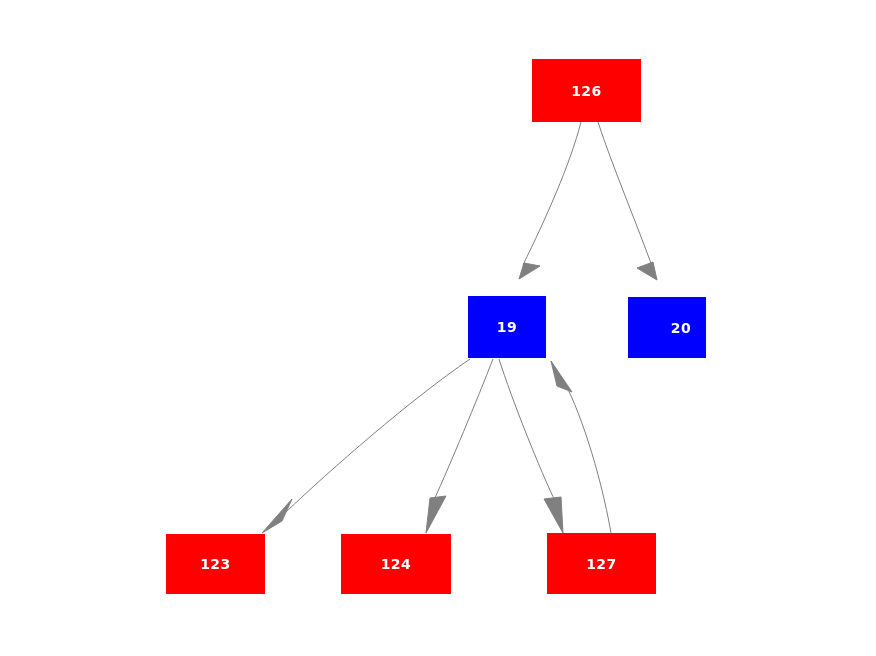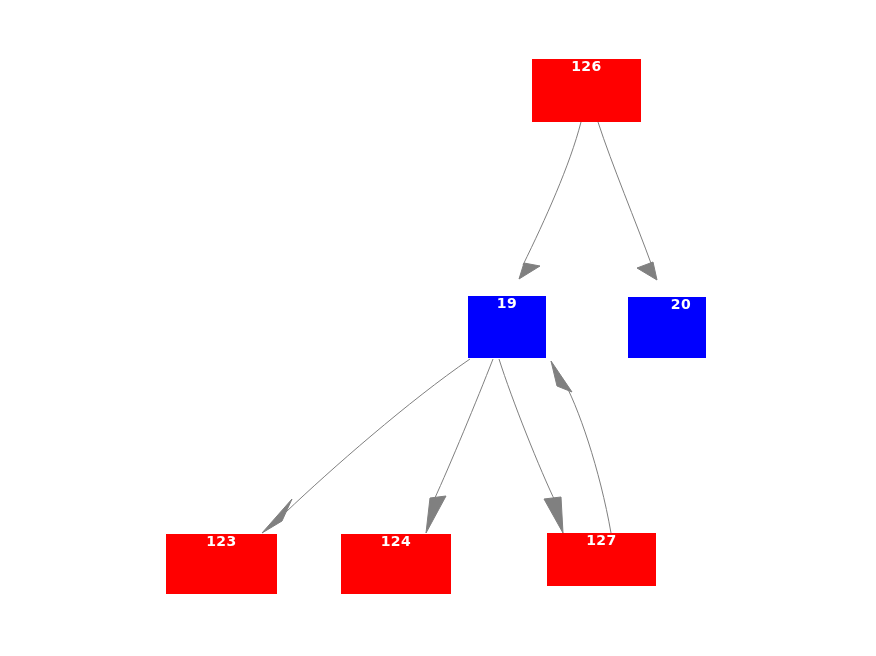--- a/index.html
+++ b/index.html
@@ -34,20 +34,21 @@
   .edge-head {
     fill: #808080;
     stroke: #808080;
     stroke-width: 1;
     stroke-linejoin: miter;
   }
   .node {
     position: absolute;
     box-sizing: border-box;
     display: flex;
+    align-items: center;
     justify-content: center;
     color: #ffffff;
     font-weight: bold;
     font-size: 14px;
     font-family: "DejaVu Sans", "Liberation Sans", sans-serif;
     line-height: 1;
     user-select: none;
   }
   .node-label {
     display: block;
@@ -89,24 +90,24 @@
   <div id="node-layer">
       <div class="node" style="left: 532px; top: 59px; width: 109px; height: 63px; background: rgb(255, 0, 0); color: rgb(255, 255, 255);">
         <span class="node-label">126</span>
       </div>
       <div class="node" style="left: 468px; top: 296px; width: 78px; height: 62px; background: rgb(0, 0, 255); color: rgb(255, 255, 255);">
         <span class="node-label">19</span>
       </div>
       <div class="node" style="left: 628px; top: 297px; width: 78px; height: 61px; background: rgb(0, 0, 255); color: rgb(255, 255, 255); padding-left: 28px;">
         <span class="node-label">20</span>
       </div>
-      <div class="node" style="left: 166px; top: 534px; width: 111px; height: 60px; background: rgb(255, 0, 0); color: rgb(255, 255, 255);">
+      <div class="node" style="left: 166px; top: 534px; width: 99px; height: 60px; background: rgb(255, 0, 0); color: rgb(255, 255, 255);">
         <span class="node-label">123</span>
       </div>
       <div class="node" style="left: 341px; top: 534px; width: 110px; height: 60px; background: rgb(255, 0, 0); color: rgb(255, 255, 255);">
         <span class="node-label">124</span>
       </div>
-      <div class="node" style="left: 547px; top: 533px; width: 109px; height: 53px; background: rgb(255, 0, 0); color: rgb(255, 255, 255);">
+      <div class="node" style="left: 547px; top: 533px; width: 109px; height: 61px; background: rgb(255, 0, 0); color: rgb(255, 255, 255);">
         <span class="node-label">127</span>
       </div>
     </div>
 
 </div>
 
 </body></html>

